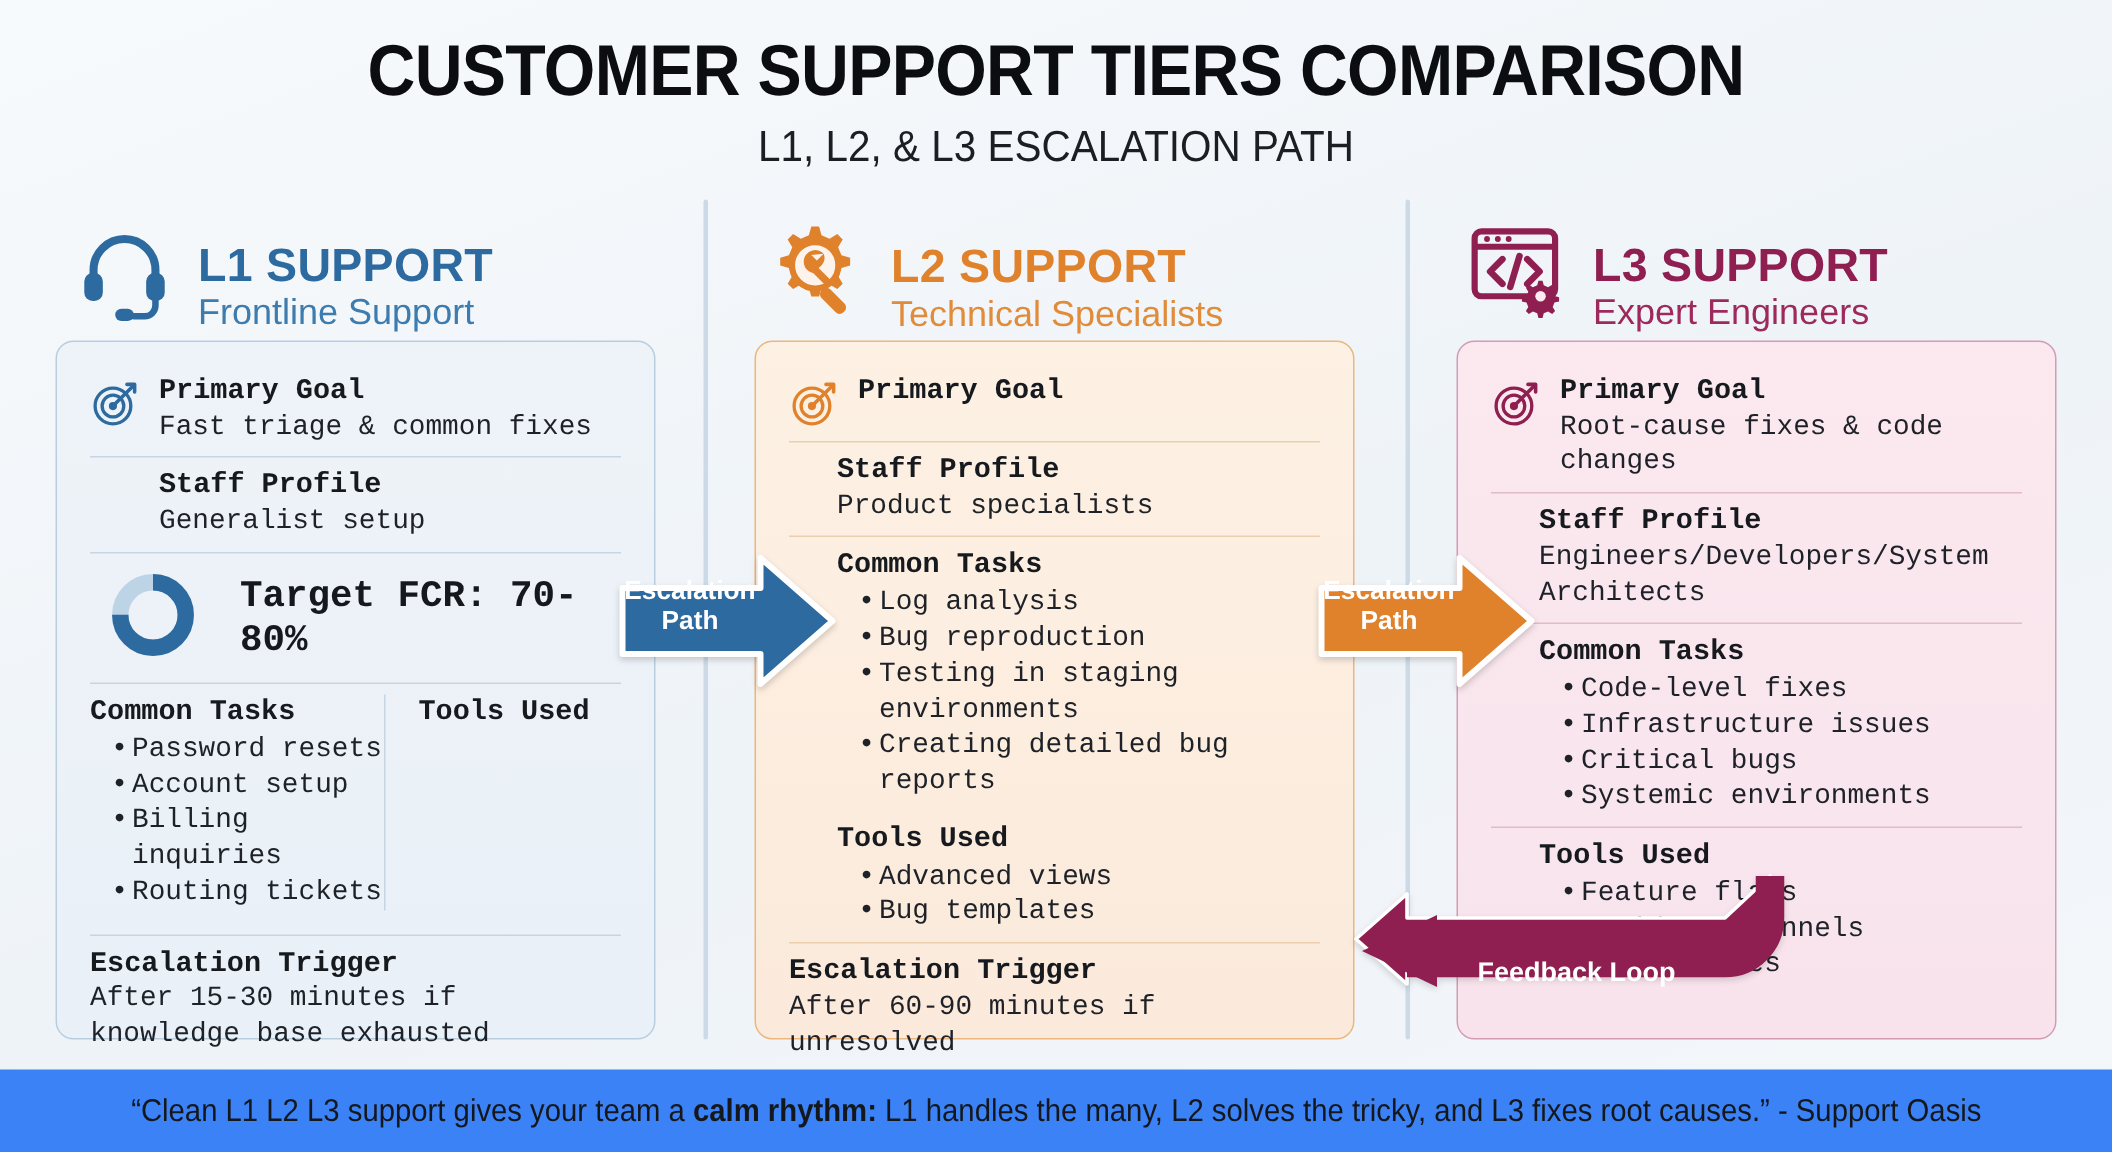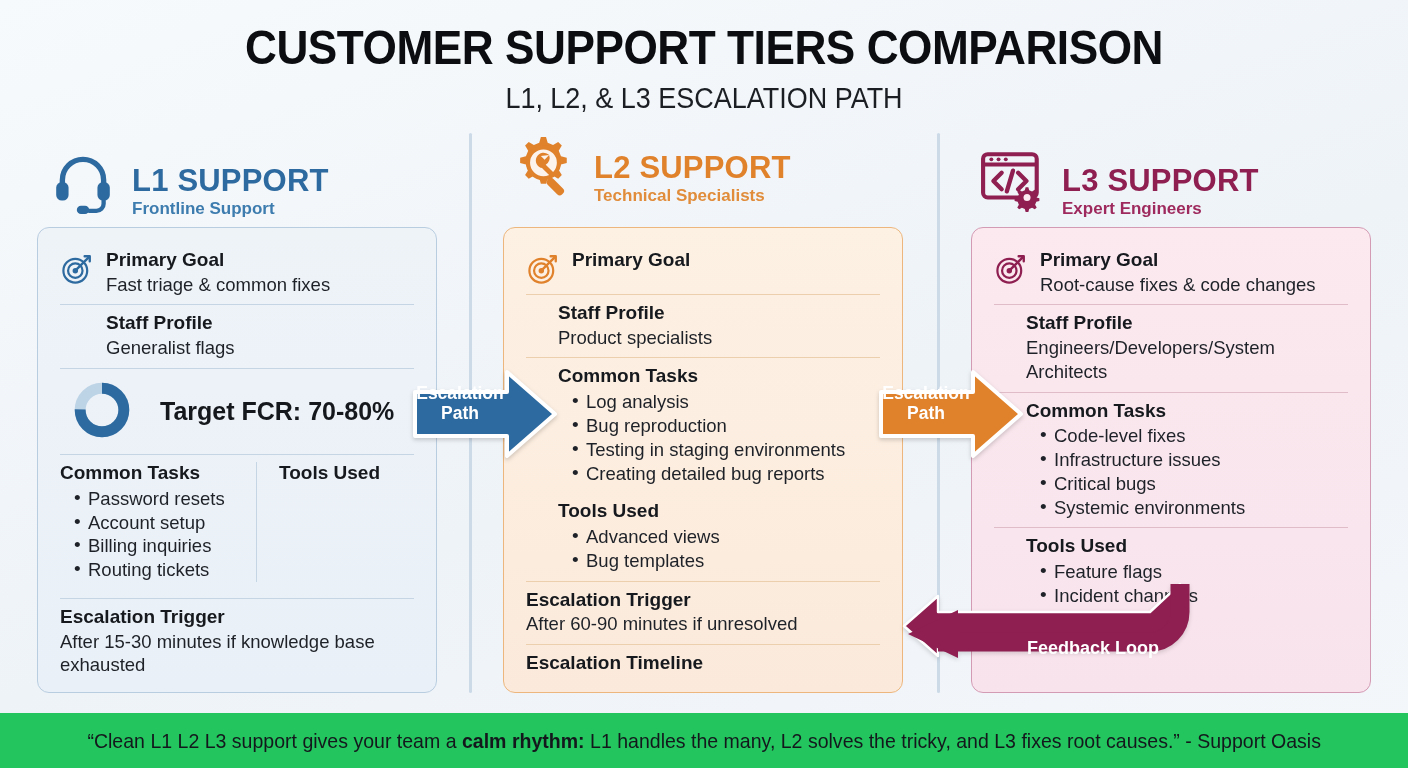--- a/index.html
+++ b/index.html
@@ -25,24 +25,24 @@
   }
 
   
   .vdiv{position:absolute;top:133px;width:3px;height:560px;background:#ccdae8;border-radius:2px;}
 
   
   .tierhead{position:absolute;display:flex;align-items:center;gap:14px;height:92px;}
   .tierhead .ico{width:70px;height:70px;flex:none;display:flex;align-items:center;justify-content:center;}
   .tierhead .txt{display:flex;flex-direction:column;justify-content:center;line-height:1.08;}
   .tiername{font-size:31px;font-weight:bold;letter-spacing:.2px;margin-top:20px;}
-  .tiersub{font-size:17px;font-weight:700;margin-top:3px;}
-
-  
-  .card{position:absolute;border-radius:12px;box-sizing:border-box;padding:14px 22px 16px 22px;}
+  .tiersub{font-size:24px;font-weight:400;margin-top:3px;}
+
+  
+  .card{position:absolute;border-radius:12px;box-sizing:border-box;padding:14px 22px 16px 22px;font-family:Liberation Mono, monospace;}
   .card.l1{background:linear-gradient(180deg,#eef3f8 0%,#e9f0f7 100%);border:1.5px solid #b9cde0;}
   .card.l2{background:linear-gradient(180deg,#fdf1e4 0%,#fbeadb 100%);border:1.5px solid #edb67d;}
   .card.l3{background:linear-gradient(180deg,#fbe9ef 0%,#f8e3ec 100%);border:1.5px solid #d49bb4;}
 
   .sec{padding:7px 0 8px 0;}
   .sec + .sec{border-top:1px solid rgba(0,0,0,.10);}
   .card.l1 .sec + .sec{border-top-color:#c6d5e4;}
   .card.l2 .sec + .sec{border-top-color:#eccfac;}
   .card.l3 .sec + .sec{border-top-color:#e0bcc9;}
 
@@ -62,26 +62,26 @@
 
   
   .donutrow{display:flex;align-items:center;gap:28px;padding:4px 0 2px 12px;}
   .fcrtext{font-size:25px;font-weight:bold;color:#15181c;}
 
   
   .esc{position:absolute;filter:drop-shadow(0 2px 2px rgba(0,0,0,.18));}
   .esclabel{position:absolute;text-align:center;color:#fff;font-size:17.5px;font-weight:bold;line-height:1.12;}
 
   .fbwrap{position:absolute;filter:drop-shadow(0 2px 2px rgba(0,0,0,.15));}
-  .fblabel{position:absolute;color:#fff;font-size:18px;font-weight:bold;margin-left:42px;}
+  .fblabel{position:absolute;color:#fff;font-size:18px;font-weight:bold;}
 
   
   .footer{
     position:absolute;left:0;bottom:0;width:1408px;height:55px;
-    background:#22c55e;display:flex;align-items:center;justify-content:center;
+    background:#3b82f6;display:flex;align-items:center;justify-content:center;
   }
   .footer .q{font-size:21px;color:#14181d;transform:scaleX(.93);transform-origin:50% 50%;white-space:nowrap;}
   .footer .q b{font-weight:bold;}
 </style>
 </head>
 <body>
 
 <div class="stage">
 
   <div class="title">CUSTOMER SUPPORT TIERS COMPARISON</div>
@@ -99,21 +99,21 @@
         <path d="M52 51 v3 a7 7 0 0 1 -7 7 h-7" fill="none" stroke="#2d6a9f" stroke-width="4.2" stroke-linecap="round"></path>
         <rect x="26" y="56" width="12" height="8" rx="4" fill="#2d6a9f"></rect>
       </svg>
     </div>
     <div class="txt">
       <div class="tiername" style="color:#2d6a9f;">L1 SUPPORT</div>
       <div class="tiersub" style="color:#3d7cae;">Frontline Support</div>
     </div>
   </div>
 
-  <div class="tierhead" style="left:510px;top:122px;">
+  <div class="tierhead" style="left:510px;top:136px;">
     <div class="ico">
       <svg viewBox="0 0 64 64" width="66" height="66">
         <g fill="#e0812c">
           <path d="M28 2 l5 0 1.6 5.6 5.2 2.2 5-3 3.5 3.5 -3 5 2.2 5.2 5.6 1.6 0 5 -5.6 1.6 -2.2 5.2 3 5 -3.5 3.5 -5-3 -5.2 2.2 -1.6 5.6 -5 0 -1.6-5.6 -5.2-2.2 -5 3 -3.5-3.5 3-5 -2.2-5.2 -5.6-1.6 0-5 5.6-1.6 2.2-5.2 -3-5 3.5-3.5 5 3 5.2-2.2z"></path>
         </g>
         <circle cx="30.5" cy="27" r="15" fill="#fcf4ec" stroke="#e0812c" stroke-width="4"></circle>
         <path d="M36 19.5 a7.5 7.5 0 1 0 -6.6 12.6 l-0.1 0.1 8.6 8.6 3.4-3.4 -8.6-8.6 a7.5 7.5 0 0 0 3.3-9.3 l-4.4 4.4 -3.6-3.6z" fill="#e0812c"></path>
         <rect x="38" y="40" width="8" height="20" rx="3.5" transform="rotate(-45 42 50)" fill="#e0812c"></rect>
       </svg>
     </div>
@@ -160,21 +160,21 @@
         </div>
         <div>
           <div class="sechead">Primary Goal</div>
           <div class="secbody">Fast triage &amp; common fixes</div>
         </div>
       </div>
     </div>
 
     <div class="sec" style="padding-left:46px;">
       <div class="sechead">Staff Profile</div>
-      <div class="secbody">Generalist flags</div>
+      <div class="secbody">Generalist setup</div>
     </div>
 
     <div class="sec">
       <div class="donutrow">
         <div>
           <svg viewBox="0 0 44 44" width="60" height="60">
             <circle cx="22" cy="22" r="16" fill="none" stroke="#bdd3e6" stroke-width="8"></circle>
             <circle cx="22" cy="22" r="16" fill="none" stroke="#2d6a9f" stroke-width="8" stroke-dasharray="75.4 100.5" stroke-dashoffset="0" transform="rotate(-90 22 22)"></circle>
           </svg>
         </div>

